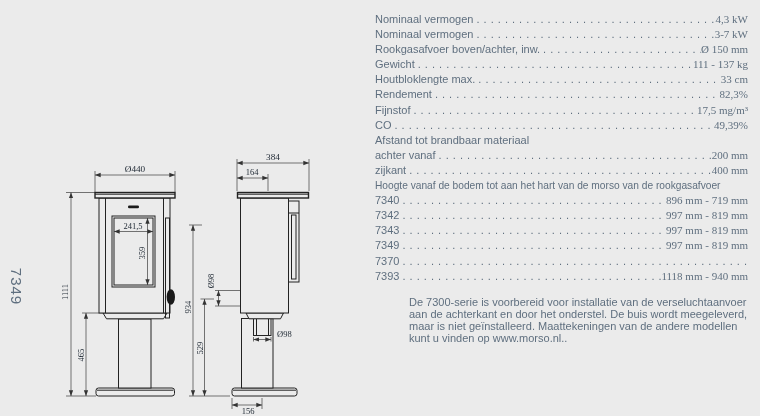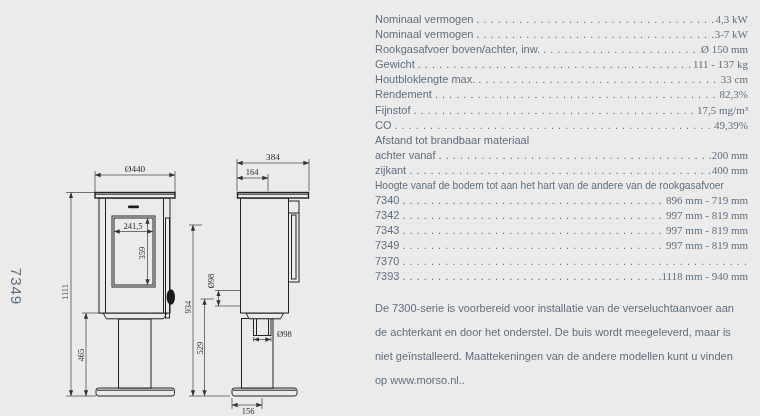--- a/index.html
+++ b/index.html
@@ -41,21 +41,21 @@
   .lbl{white-space:nowrap;}
   .leader{flex:1 1 auto;overflow:hidden;white-space:nowrap;padding:0 3px;}
   .leader::after{
     content:". . . . . . . . . . . . . . . . . . . . . . . . . . . . . . . . . . . . . . . . . . . . . . . . . . . . . . . . . . . . . . . . . . . . . . . . . . . . . . . .";
     letter-spacing:0.5px;
   }
   .val{white-space:nowrap;font-family:Liberation Serif, serif;}
   .section{}
   .section-title{white-space:nowrap;}
   .heights-title{font-size:10.2px;}
-  .footnote{margin-top:12px;line-height:24px;}
+  .footnote{margin-top:12px;line-height:12px;margin-left:34px;}
 </style>
 </head>
 <body>
 
 <div class="model-label">7349</div>
 
 <svg viewBox="0 0 370 416" style="position:absolute;left:0;top:0;width:370px;height:416px">
   <defs>
     <marker id="arr" viewBox="0 0 10 10" refX="9" refY="5" markerWidth="9" markerHeight="9" orient="auto-start-reverse">
       <path d="M0,1.6 L9,5 L0,8.4 Z" fill="#333"></path>
@@ -230,21 +230,21 @@
 
         <div class="row">
           <span class="lbl">zijkant</span>
           <span class="leader"></span>
           <span class="val">400 mm</span>
         </div>
       </div>
   </div>
 
   <div class="section">
-    <div class="section-title heights-title">Hoogte vanaf de bodem tot aan het hart van de andere van de rookgasafvoer</div>
+    <div class="section-title heights-title">Hoogte vanaf de bodem tot aan het hart van de morso van de rookgasafvoer</div>
     <div>
 
         <div class="row">
           <span class="lbl">7340</span>
           <span class="leader"></span>
           <span class="val">896 mm - 719 mm</span>
         </div>
 
         <div class="row">
           <span class="lbl">7342</span>

